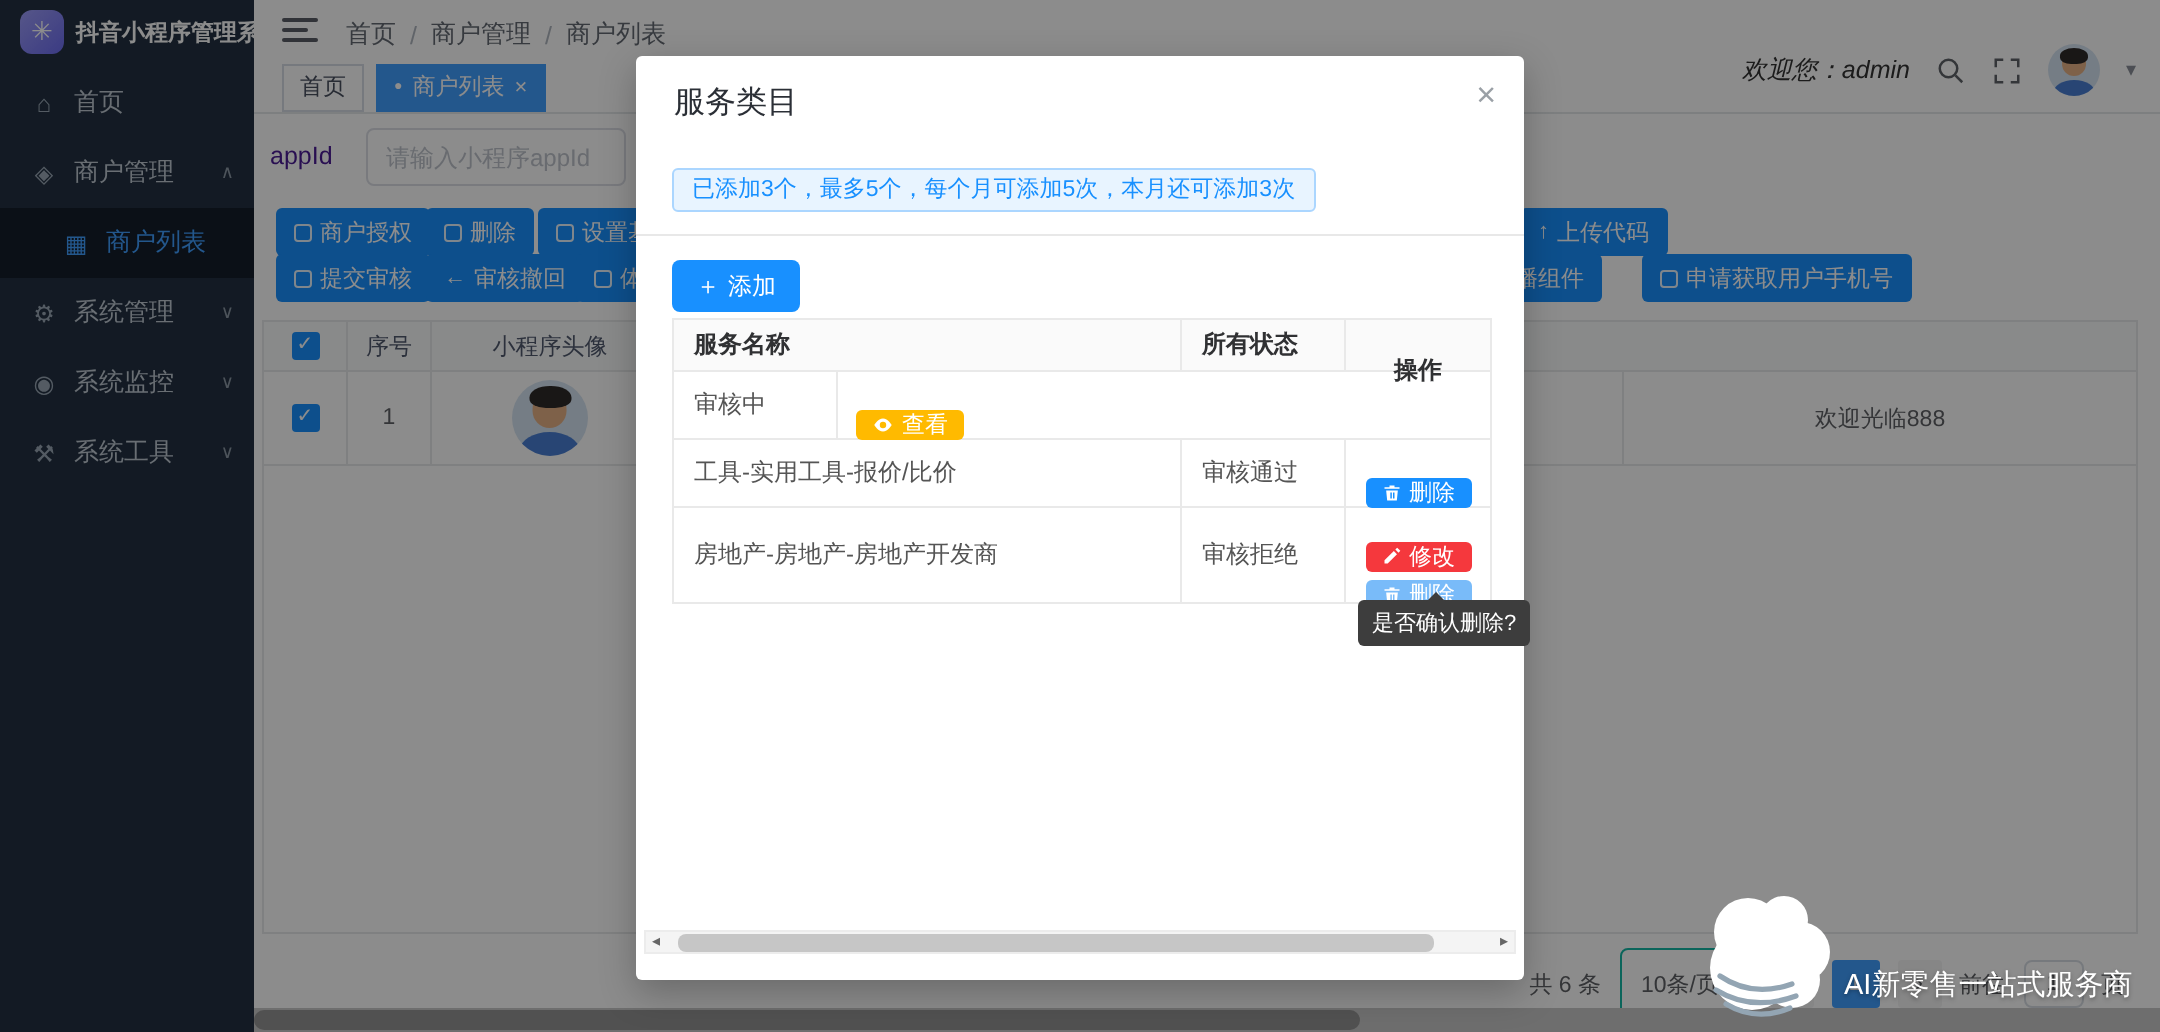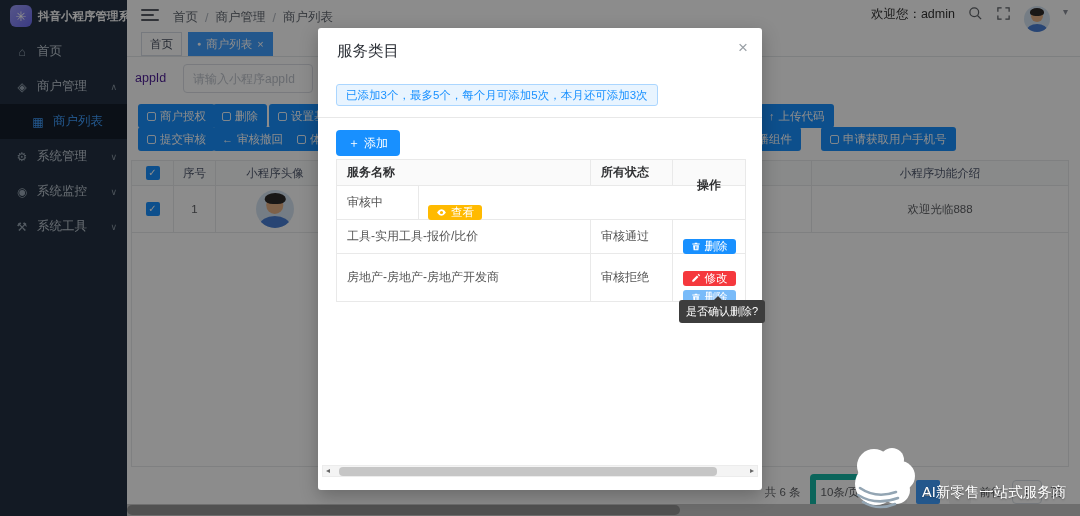--- a/index.html
+++ b/index.html
@@ -21,21 +21,21 @@
   .mitem.active .micon { color:#409eff; }
 
   
   .navbar { position:absolute; left:127px; top:0; right:0; height:57px; background:#fff; border-bottom:1px solid #e4e7ea; z-index:1; }
   .hamburger { position:absolute; left:14px; top:9px; width:18px; height:14px; cursor:pointer; }
   .hamburger span { display:block; height:2px; background:#5a5e66; margin-top:3px; border-radius:1px; }
   .hamburger span:first-child { margin-top:0; }
   .hamburger span:nth-child(2){ width:72%; }
   .breadcrumb { position:absolute; left:46px; top:9px; font-size:12.5px; color:#646a73; display:flex; gap:7px; align-items:center; }
   .breadcrumb .sep { color:#b0b6bf; }
-  .nav-right { position:absolute; right:12px; top:6px; display:flex; align-items:flex-start; gap:13px; }
+  .nav-right { position:absolute; right:12px; top:22px; display:flex; align-items:center; gap:13px;font-style:italic; }
   .welcome { font-size:12.5px; color:#333; }
   .icon-btn { cursor:pointer; display:flex; align-items:center; }
   .caret { color:#8a8f99; font-size:10px; cursor:pointer; }
   
   .tagbar { position:absolute; left:14px; top:32px; display:flex; gap:6px; }
   .tag { height:24px; line-height:22px; padding:0 8px; border:1px solid #d8dce5; background:#fff; color:#495060; font-size:11.5px; cursor:pointer; display:flex; align-items:center; gap:5px; }
   .tag.active { background:#409eff; border-color:#409eff; color:#fff; }
   .tag .dot { font-size:7px; }
   .tag .tclose { font-size:11px; }
 
@@ -61,21 +61,21 @@
   .cbx { width:14px; height:14px; background:#1890ff; border-radius:2px; color:#fff; font-size:10px; line-height:14px; text-align:center; cursor:pointer; }
   .avatar { border-radius:50%; background:#d6e4f2; position:relative; overflow:hidden; }
   .avatar.big { width:38px; height:38px; }
   .avatar.small { width:26px; height:26px; }
   .avatar .face { position:absolute; left:50%; transform:translateX(-50%); top:16%; width:46%; height:46%; border-radius:50%; background:#e5b186; }
   .avatar .hair { position:absolute; left:50%; transform:translateX(-50%); top:8%; width:54%; height:30%; border-radius:50% 50% 40% 40%; background:#2e2a29; }
   .avatar .body { position:absolute; left:50%; transform:translateX(-50%); bottom:-18%; width:80%; height:50%; border-radius:50% 50% 0 0; background:#4a7fd4; }
 
   
   .pager { position:absolute; right:18px; top:417px; display:flex; align-items:center; gap:9px; font-size:11.5px; color:#606266; }
-  .psel { width:66px; height:36px; border:6px solid #14b8a6; border-radius:4px; display:flex; align-items:center; justify-content:center; gap:0; cursor:pointer; background:#fff; }
+  .psel { width:66px; height:36px; border:1px solid #14b8a6; border-radius:4px; display:flex; align-items:center; justify-content:center; gap:0; cursor:pointer; background:#fff; }
   .pbtn { width:22px; height:24px; background:#f4f4f5; border-radius:2px; display:flex; align-items:center; justify-content:center; color:#606266; cursor:pointer; }
   .pcur { width:24px; height:24px; background:#409eff; border-radius:2px; color:#fff; display:flex; align-items:center; justify-content:center; cursor:pointer; }
   .pgoto-input { width:30px; height:24px; border:1px solid #d7dde4; border-radius:4px; text-align:center; font-size:11.5px; color:#606266; font-family:inherit; }
 
   
   .hscroll-page { position:absolute; left:127px; right:0; top:504px; height:12px; background:#c9c9c9; z-index:1; }
   .hscroll-page .thumb { position:absolute; left:0; top:1px; height:10px; width:58%; background:#949494; border-radius:5px; }
 
   
   .overlay { position:absolute; inset:0; background:rgba(0,0,0,0.45); z-index:10; }
@@ -246,21 +246,20 @@
       </button>
 
     <div class="btable">
       <div class="btr head">
         <div class="btd c1">
             <span class="cbx">✓</span>
           </div>
         <div class="btd c2">序号</div>
         <div class="btd c3">小程序头像</div>
         <div class="btd c4"></div>
-        <div class="btd c5">小程序功能介绍</div>
       </div>
       <div class="btr row">
         <div class="btd c1">
             <span class="cbx">✓</span>
           </div>
         <div class="btd c2">1</div>
         <div class="btd c3">
             <span class="avatar big">
               <span class="face"></span>
               <span class="hair"></span>

